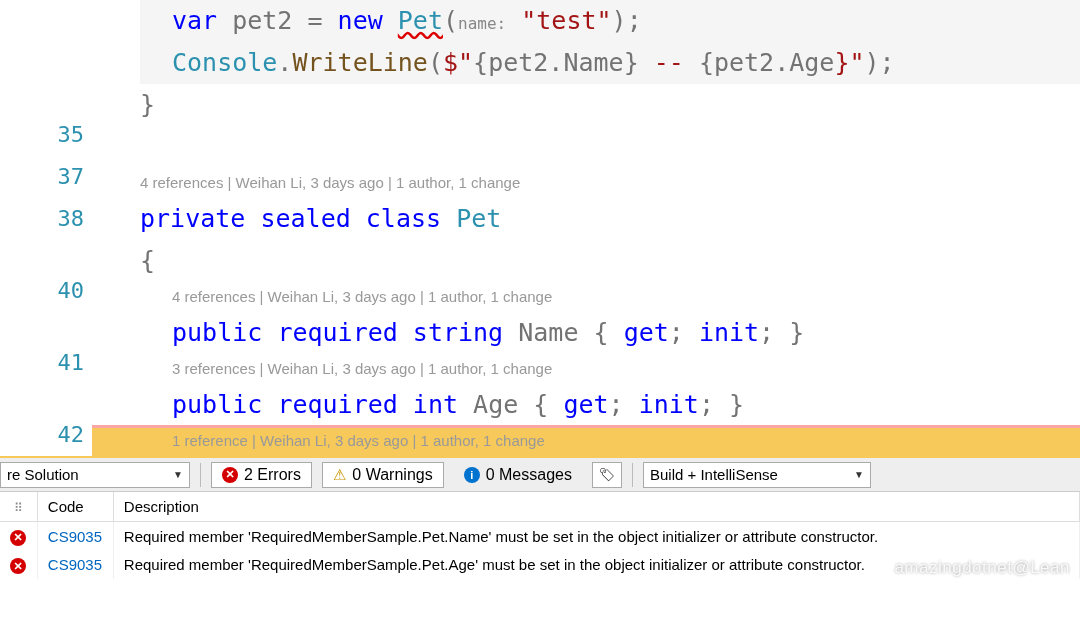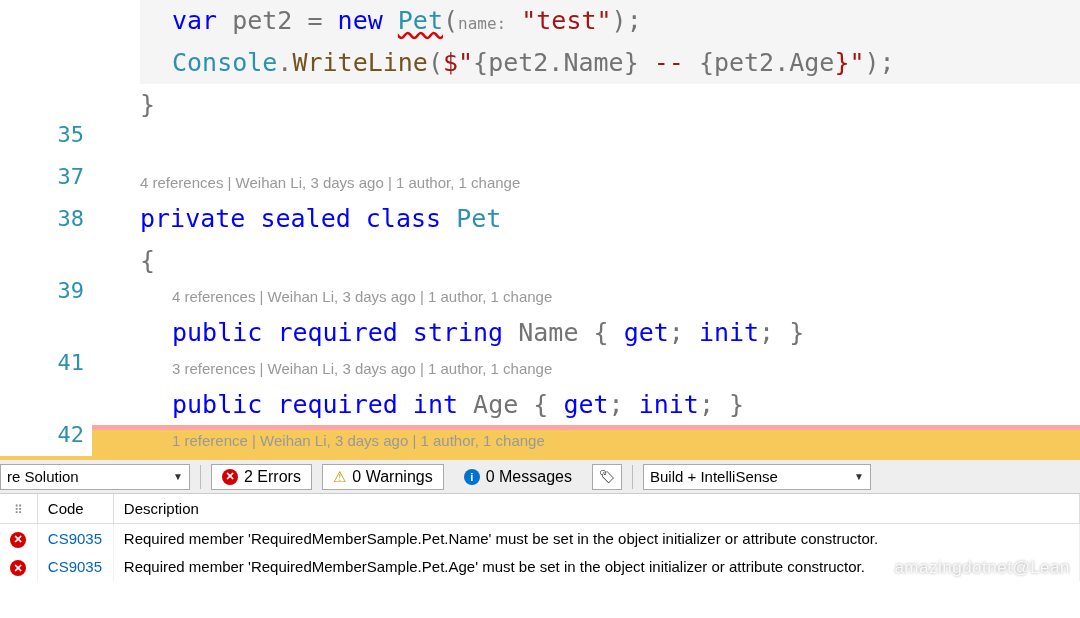--- a/index.html
+++ b/index.html
@@ -27,21 +27,21 @@
   .kw { color: var(--kw); }
   .type { color: var(--type); }
   .method { color: var(--method); }
   .str { color: var(--string); }
   .param { color: var(--param); }
   .txt { color: #737373; margin-top: 47px; }
   .codelens { font-family: "Segoe UI", Arial, sans-serif; font-size: 15px; color: var(--codelens); height: 30px; line-height: 30px; padding-left: 0; }
   .squiggle-under { text-decoration: underline wavy #d00; text-decoration-skip-ink: none; }
   .hl-line-bg { background: #f5f5f5; }
 
-  .error-panel { border-top: 5px solid #fca5a5; display: flex; flex-direction: column; }
+  .error-panel { border-top: 3px solid #fca5a5; display: flex; flex-direction: column; }
   .el-header { background: #f6c95a; height: 30px; display: flex; align-items: center; padding-left: 6px; font-size: 16px; color: #000; }
   .el-toolbar { height: 34px; background: #eee; display: flex; align-items: center; gap: 10px; padding: 0 0 0 0; border-bottom: 1px solid #ccc; }
   .tb-dropdown { background: #fff; border: 1px solid #aaa; height: 26px; display: flex; align-items: center; padding: 0 6px; font-size: 15px; gap: 6px; min-width: 184px; justify-content: space-between; }
   .tb-dropdown .chev { font-size: 10px; color: #333; }
   .tb-sep { width: 1px; height: 24px; background: #bbb; }
   .pill { background: #fff; border: 1px solid #aaa; height: 26px; display: flex; align-items: center; gap: 6px; padding: 0 10px; font-size: 16px; }
   .err-circle { background: #d40000; border-radius: 50%; width: 16px; height: 16px; display: inline-flex; align-items: center; justify-content: center; color: #fff; font-size: 11px; font-weight: bold; }
   .warn-tri { color: #c79400; font-size: 15px; }
   .info-circle { background: #0073cf; border-radius: 50%; width: 16px; height: 16px; display: inline-flex; align-items: center; justify-content: center; color: #fff; font-size: 11px; font-weight: bold; }
   .filter-btn { background: #fff; border: 1px solid #aaa; width: 30px; height: 26px; display: inline-flex; align-items: center; justify-content: center; }
@@ -59,21 +59,21 @@
 <body>
 
 <div class="editor">
   <div class="code-area">
 
     <div class="gutter">
       <div class="gutter-line">35</div>
       <div class="gutter-line">37</div>
       <div class="gutter-line">38</div>
       <div style="height:30px"></div>
-      <div class="gutter-line">39</div>
+      <div class="gutter-line">40</div>
       <div style="height:30px"></div>
       <div class="gutter-line">41</div>
       <div style="height:30px"></div>
       <div class="gutter-line">42</div>
     </div>
 
     <div class="margin">
       <div class="fold-line"></div>
       <div class="fold-box" style="top:206px;">−</div>
     </div>

